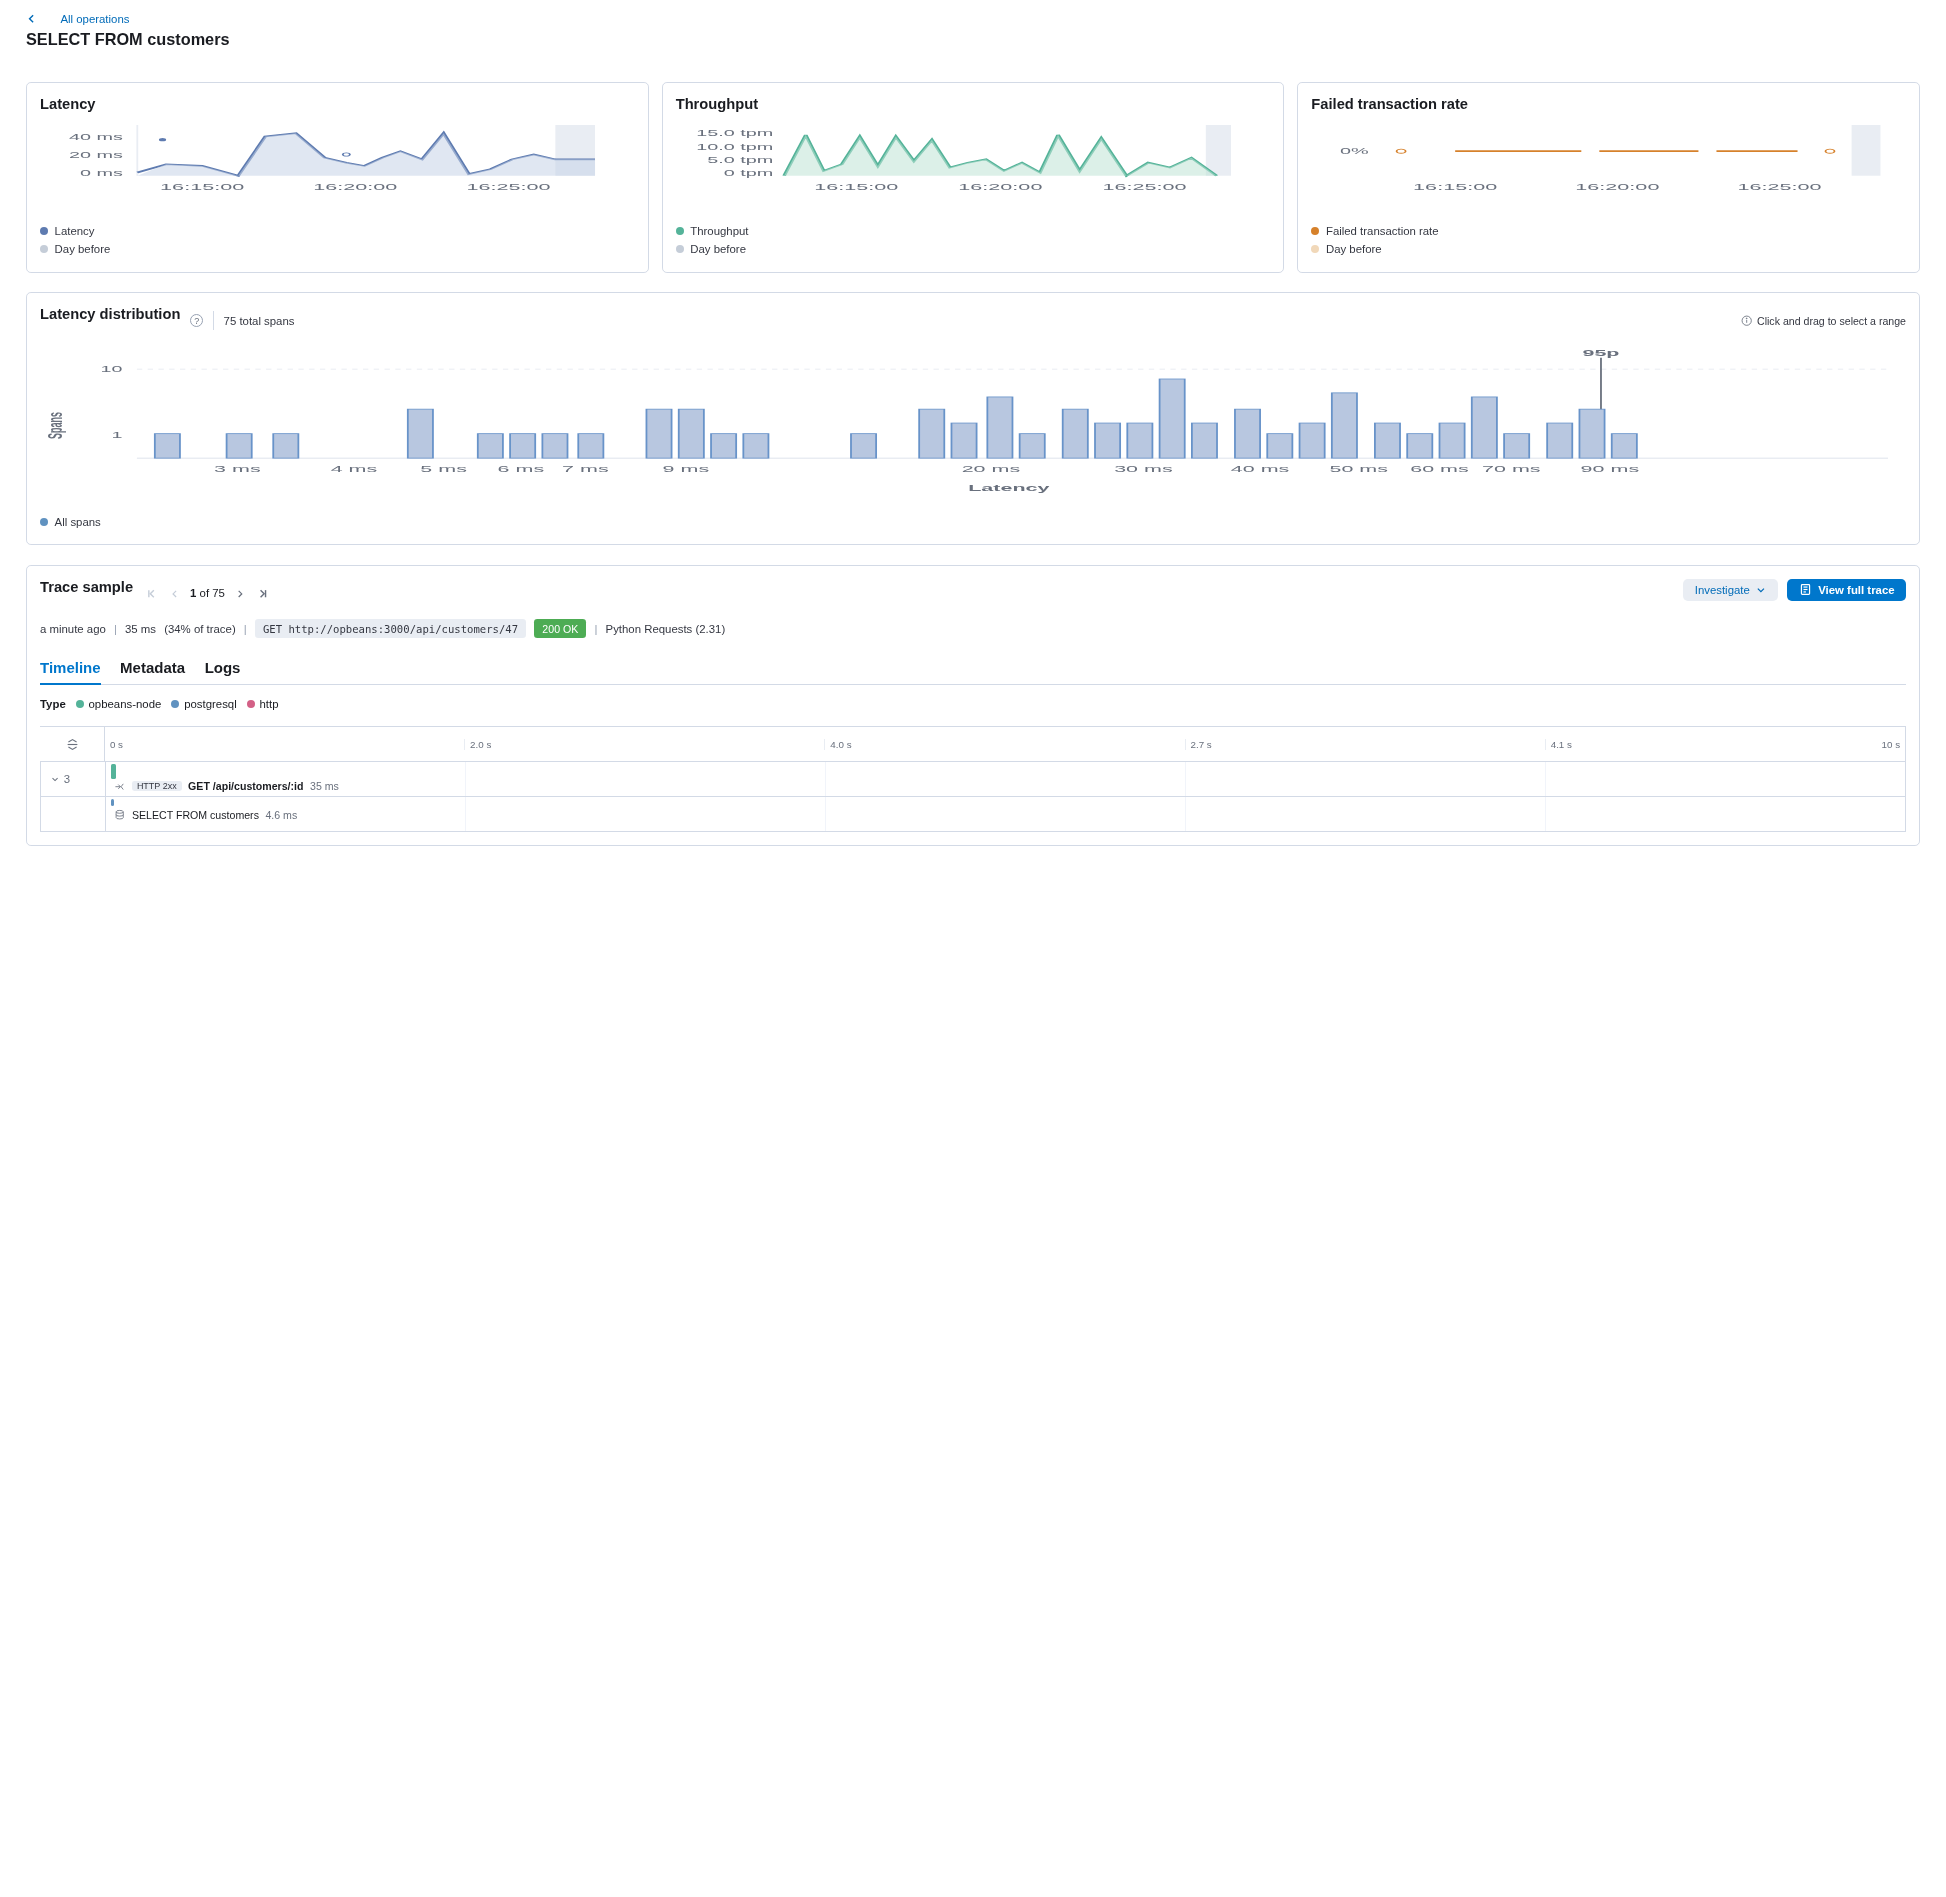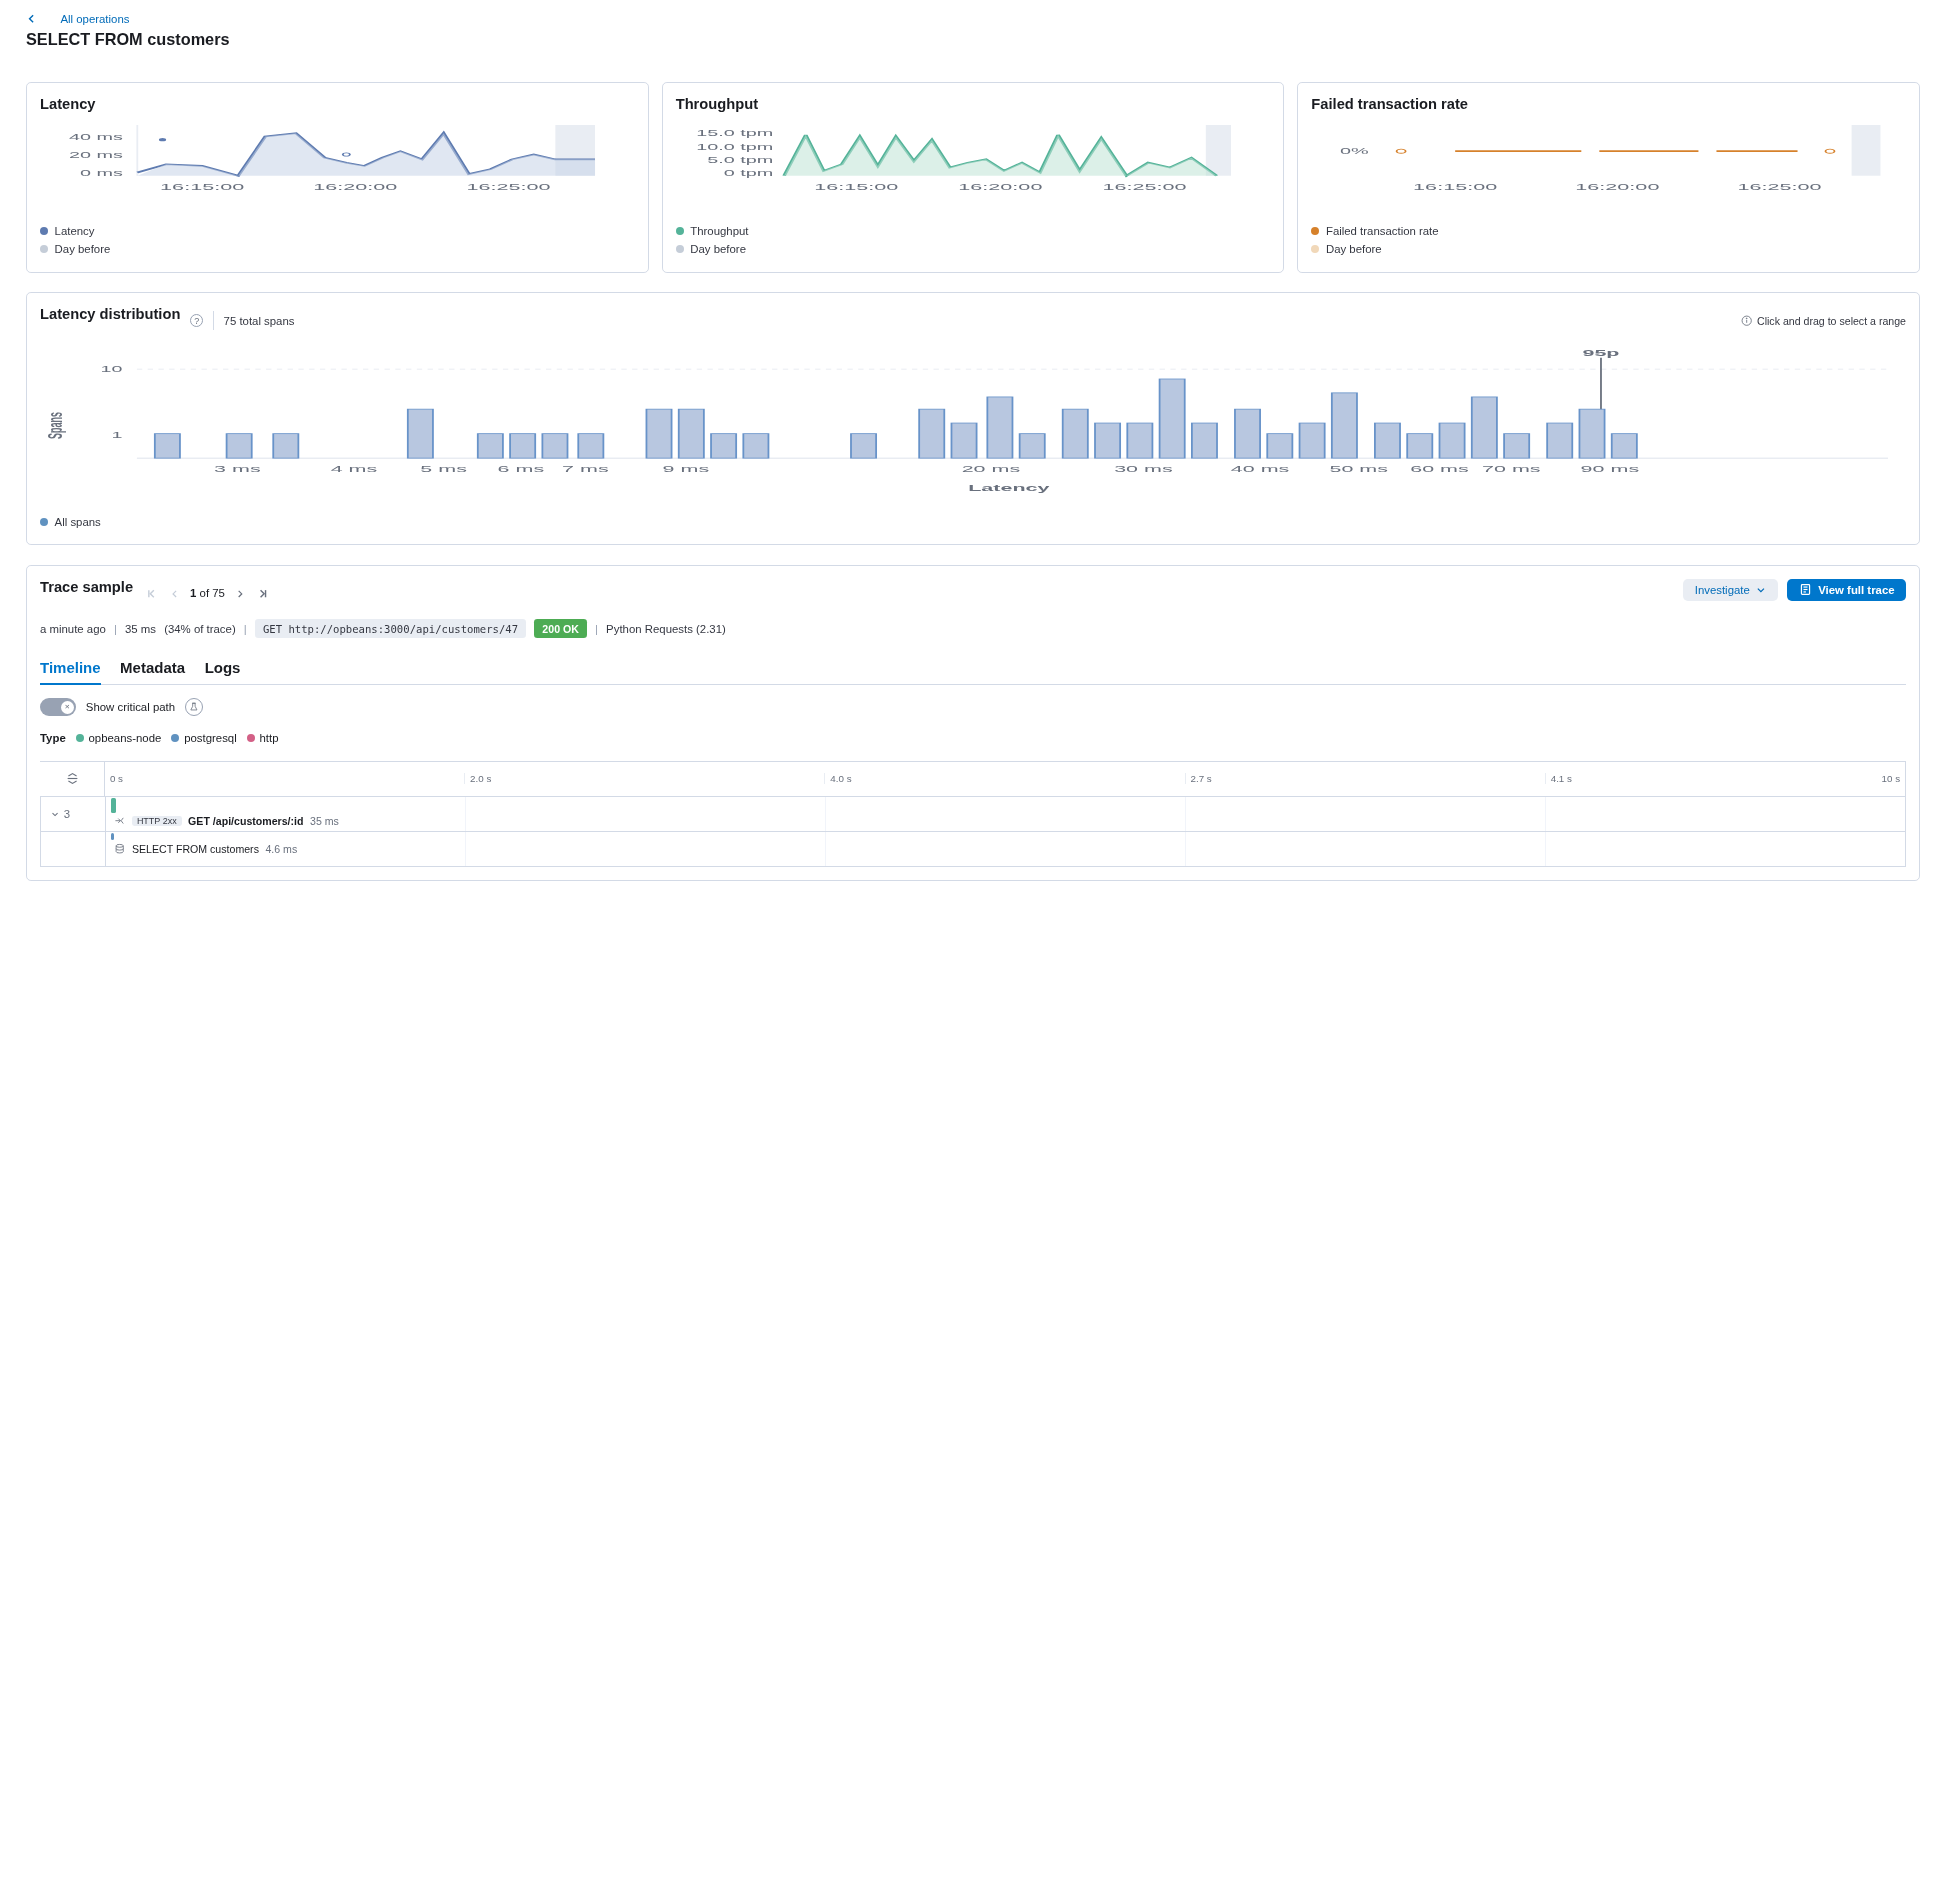--- a/index.html
+++ b/index.html
@@ -79,21 +79,21 @@
   .btn-primary { background: #07c; color: #fff; font-weight: 600; }
   .btn-primary svg { stroke: #fff; }
 
   .trace-meta { display: flex; align-items: center; flex-wrap: wrap; gap: 8.1px; font-size: 11.4px; color: #343741; margin-bottom: 13px; }
   .sep { color: #98a2b3; }
   .badge-url {
     background: #e9edf3; color: #343741; padding: 3.3px 8.1px; border-radius: 3.3px; font-size: 10.6px;
     font-family: Menlo, Consolas, monospace;
   }
   .badge-ok {
-    background: #4dac54; color: #fff; padding: 3.3px 8.1px; border-radius: 3.3px; font-size: 10.6px; font-weight: 700;
+    background: #4dac54; color: #fff; padding: 3.3px 8.1px; border-radius: 3.3px; font-size: 10.6px; font-weight: 400;
   }
 
   .tabs { display: flex; gap: 19.5px; border-bottom: 0.8px solid #d3dae6; margin-bottom: 13px; }
   .tab { padding: 8.1px 0; font-size: 15px; font-weight: 700; color: #1a1c21; cursor: pointer; position: relative; }
   .tab.active { color: #07c; }
   .tab.active::after {
     content: ''; position: absolute; left: 0; right: 0; bottom: -0.8px; height: 1.6px; background: #07c;
   }
 
   .critpath { display: flex; align-items: center; gap: 9.8px; margin-bottom: 16.3px; }
@@ -404,30 +404,20 @@
     <span class="sep">|</span>
     <span>Python Requests (2.31)</span>
   </div>
 
   <div class="tabs">
     <div class="tab active">Timeline</div>
     <div class="tab">Metadata</div>
     <div class="tab">Logs</div>
   </div>
 
-  <div class="critpath">
-    <div class="toggle"></div>
-    <span>Show critical path</span>
-    <span class="beta-badge">
-      <svg width="9.8" height="9.8" viewBox="0 0 16 16" fill="none" stroke="#69707d" stroke-width="1.3">
-          <path d="M6 2 L6 7 L3 13 L13 13 L10 7 L10 2 Z"></path>
-          <line x1="5" y1="2" x2="11" y2="2"></line>
-        </svg>
-    </span>
-  </div>
 
   <div class="type-row">
     <strong>Type</strong>
     <span class="type-item">
       <span class="legend-dot" style="background:#54b399"></span>
       <span>opbeans-node</span>
     </span>
     <span class="type-item">
       <span class="legend-dot" style="background:#6092c0"></span>
       <span>postgresql</span>

